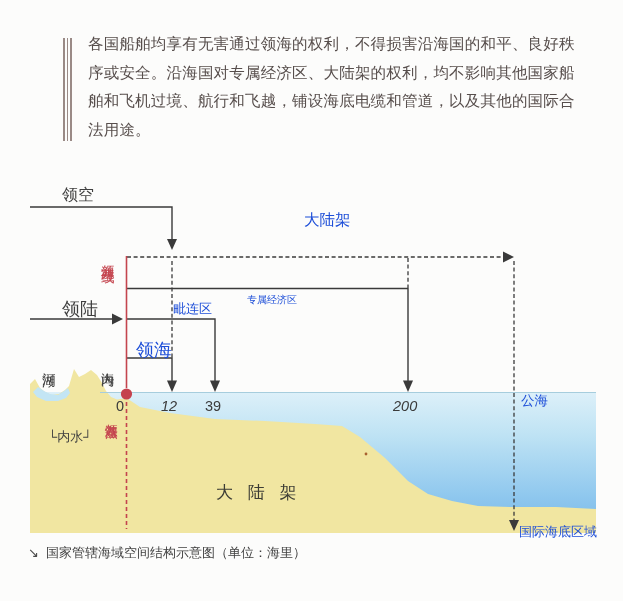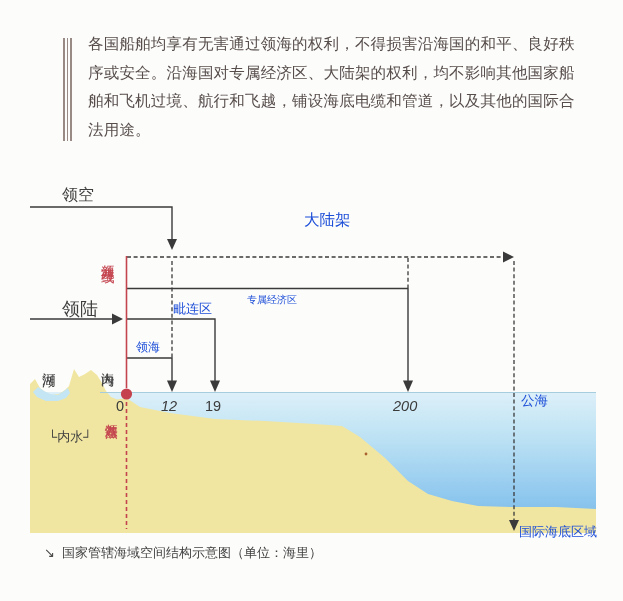--- a/index.html
+++ b/index.html
@@ -21,34 +21,34 @@
   .lbl{position:absolute;color:#3f3f3f;line-height:1.05;}
   .blue{color:#1d4ed8;}
   .red{color:#c4444e;}
   .vtext{writing-mode:vertical-rl;text-orientation:upright;}
   #lbl-airspace{left:62px;top:187px;font-size:16px;}
   #lbl-land{left:62px;top:300px;font-size:18px;}
   #lbl-shelf-top{left:304px;top:212px;font-size:15.5px;}
   #lbl-note{left:176px;top:236px;font-size:11.8px;letter-spacing:-0.3px;}
   #lbl-eez{left:247px;top:271px;font-size:10px;margin-top:24px;}
   #lbl-contiguous{left:173px;top:302px;font-size:13px;}
-  #lbl-sea{left:136px;top:341px;font-size:12px;}
+  #lbl-sea{left:136px;top:341px;font-size:18px;}
   #lbl-highseas{left:521px;top:394px;font-size:13.5px;}
   #lbl-baseline{left:100px;top:254px;font-size:13.5px;letter-spacing:1.5px;}
   #lbl-basepoint{left:104px;top:414px;font-size:13px;letter-spacing:0.5px;}
   #lbl-neihai{left:100px;top:362px;font-size:13.5px;letter-spacing:0.5px;}
   #lbl-hehu{left:41px;top:362px;font-size:13.5px;letter-spacing:0.5px;}
   #lbl-neishui{left:48px;top:398px;font-size:13px;margin-top:32px;}
   .tick{position:absolute;top:398px;font-size:14.5px;color:#3b3b3b;}
   #tick-0{left:116px;}#tick-12{left:161px;font-style:italic;}#tick-24{left:205px;}#tick-200{left:393px;font-style:italic;}
   #lbl-shelf-seabed{left:216px;top:484px;font-size:17px;color:#3d3d35;letter-spacing:5px;}
   #lbl-intl{left:519px;top:525px;font-size:13px;color:#1d4ed8;}
 
   
-  .caption{position:absolute;left:44px;top:544px;font-size:13px;color:#3f3f3f;}
+  .caption{position:absolute;left:28px;top:544px;font-size:13px;color:#3f3f3f;}
   .caption .arr{margin-right:7px;color:#4a4a4a;}
 </style>
 </head>
 <body>
 
 <div class="page">
 
   <div class="quote-bar">
     <span></span>
     <span></span>
@@ -115,21 +115,22 @@
   <div class="lbl blue" id="lbl-contiguous">毗连区</div>
   <div class="lbl blue" id="lbl-sea">领海</div>
   <div class="lbl blue" id="lbl-highseas">公海</div>
   <div class="lbl red vtext" id="lbl-baseline">领海基线</div>
   <div class="lbl red vtext" id="lbl-basepoint">领海基点</div>
   <div class="lbl vtext" id="lbl-neihai">内海</div>
   <div class="lbl vtext" id="lbl-hehu">河湖</div>
   <div class="lbl" id="lbl-neishui">└内水┘</div>
   <div class="tick" id="tick-0">0</div>
   <div class="tick" id="tick-12">12</div>
-  <div class="tick" id="tick-24">19</div>
+  <div class="tick" id="tick-24">39</div>
   <div class="tick" id="tick-200">200</div>
+  <div class="lbl" id="lbl-shelf-seabed">大 陆 架</div>
   <div class="lbl" id="lbl-intl">国际海底区域</div>
 
   <div class="caption">
     <span class="arr">↘</span><span>国家管辖海域空间结构示意图（单位：海里）</span>
   </div>
 
 </div>
 
 </body></html>

